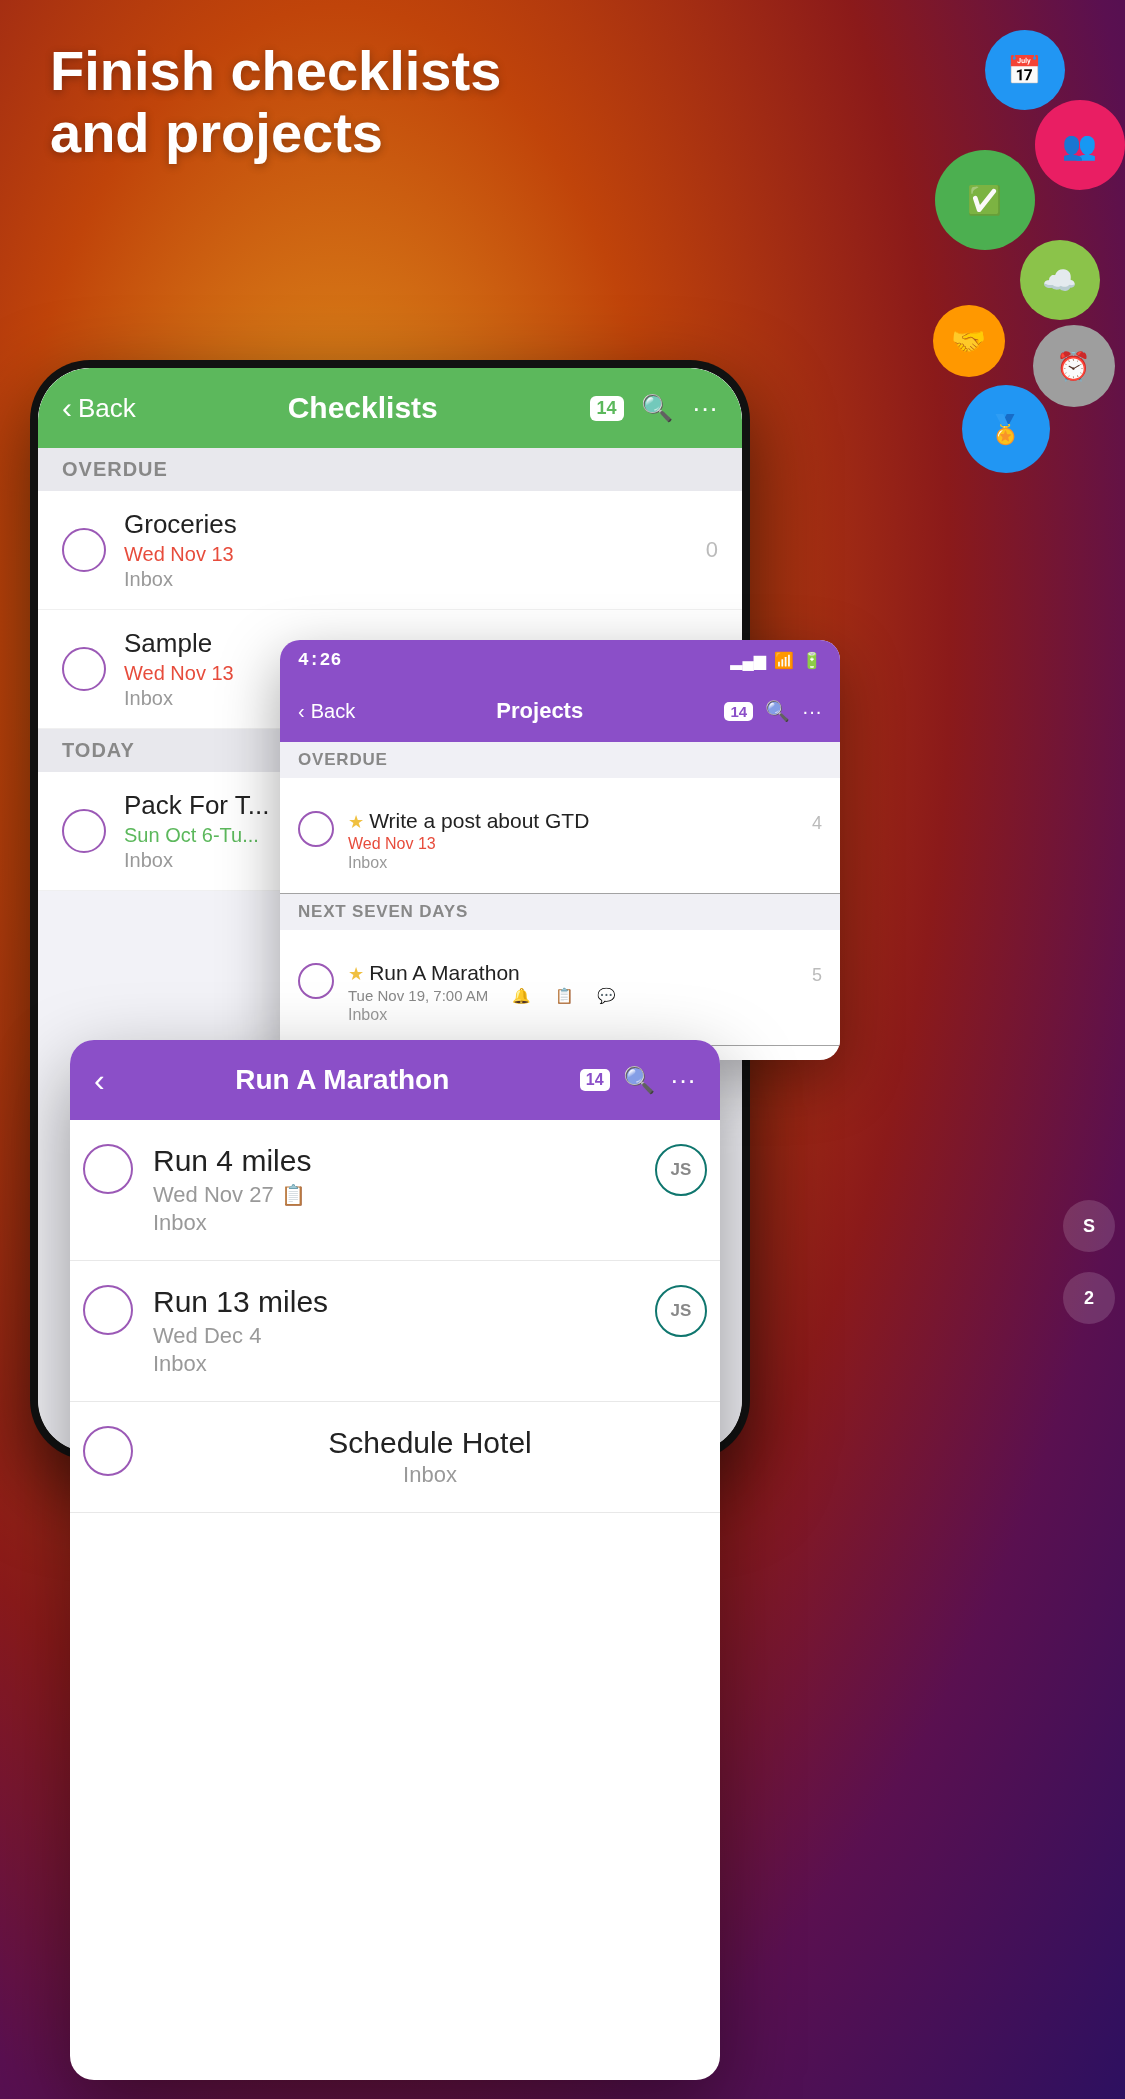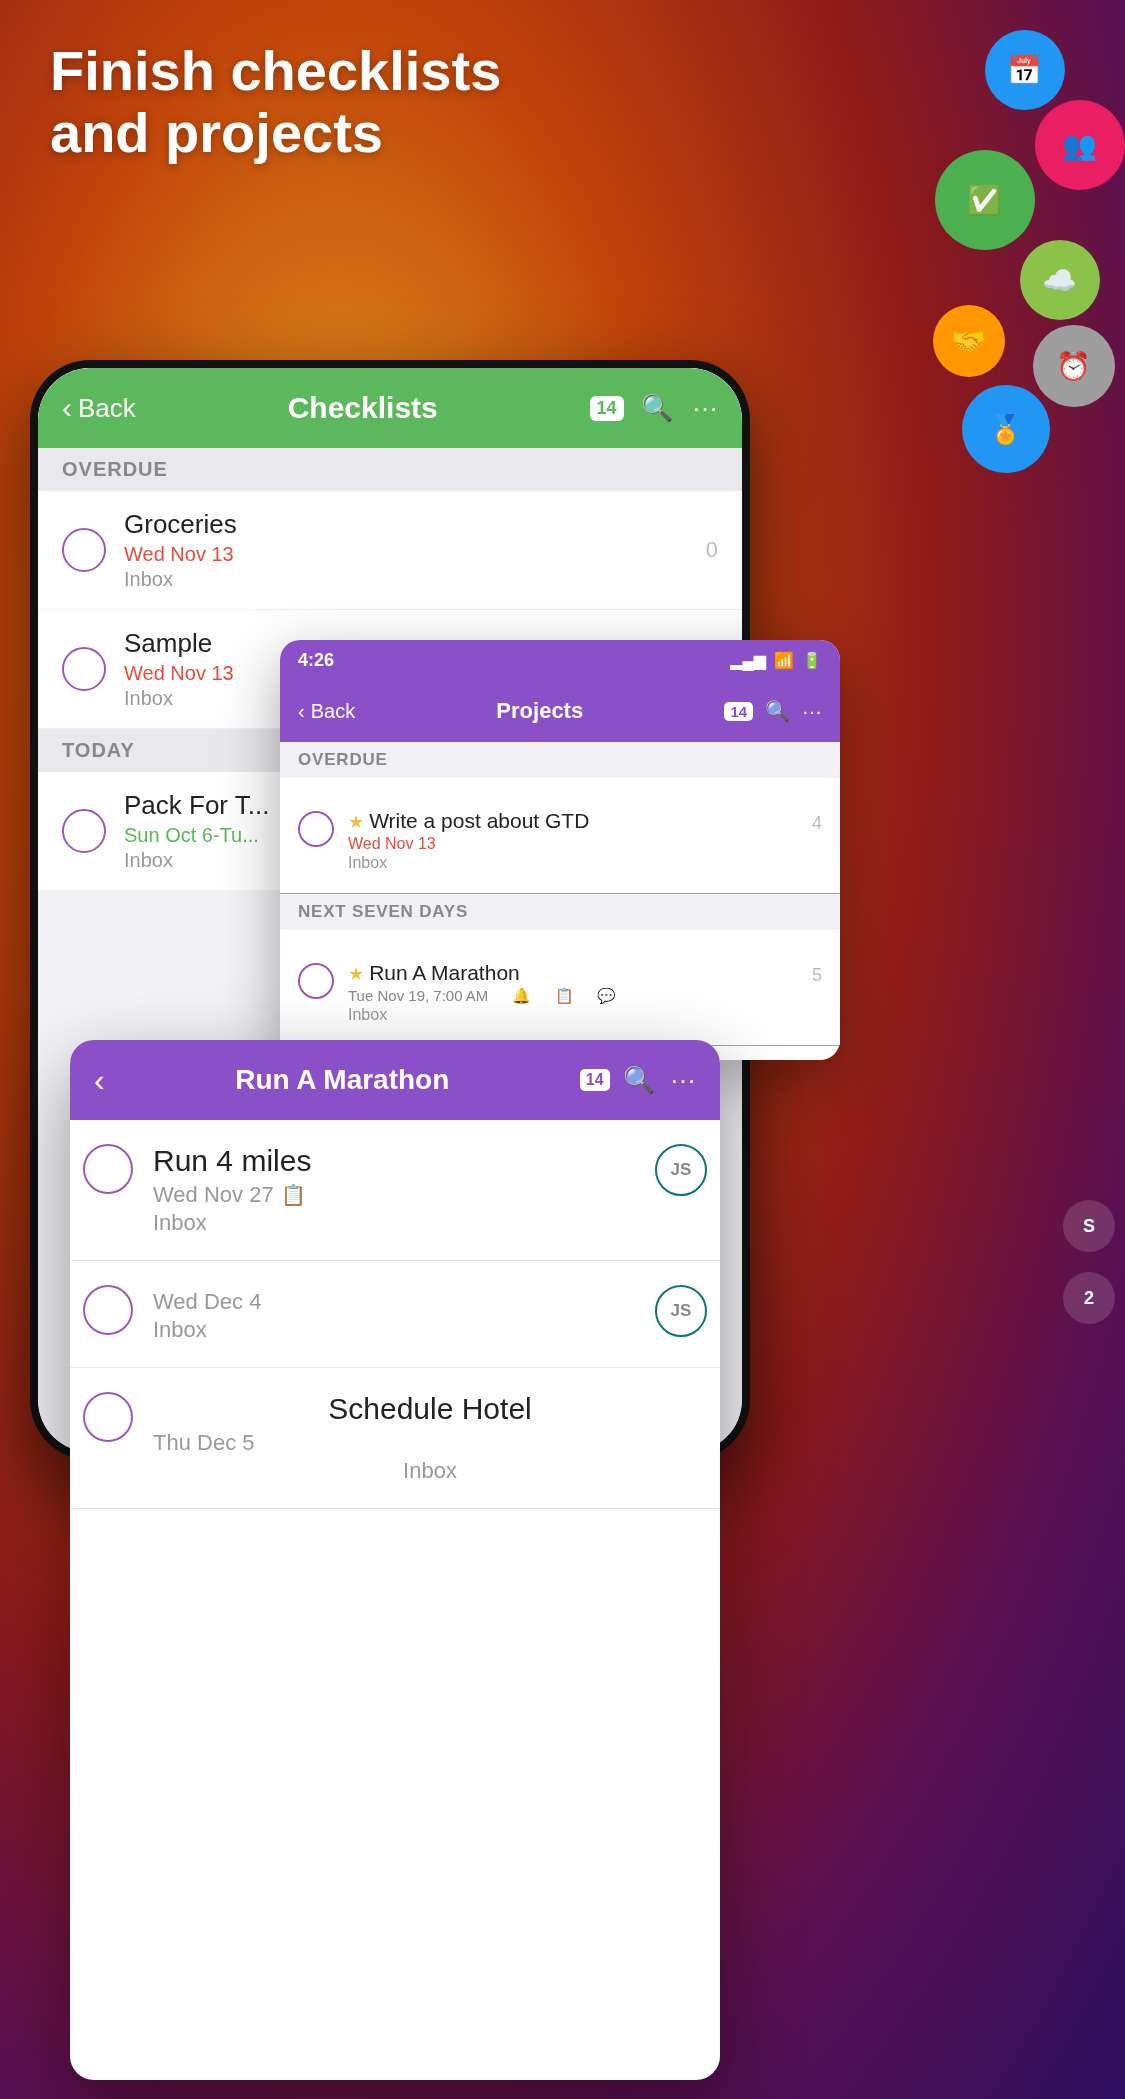--- a/index.html
+++ b/index.html
@@ -174,21 +174,21 @@
 
     .status-bar-purple {
       background: #8b4fc8;
       height: 40px;
       display: flex;
       align-items: center;
       padding: 0 18px;
       justify-content: space-between;
     }
 
-    .status-time { color: white; font-size: 18px; font-weight: 600; }
+    .status-time { color: white; font-size: 18px; font-weight: 600; font-family: Liberation Mono, monospace; }
     .status-icons { color: white; font-size: 16px; display: flex; gap: 8px; align-items: center; }
 
     .nav-bar-purple {
       background: #8b4fc8;
       height: 62px;
       display: flex;
       align-items: center;
       padding: 0 18px;
     }
 
@@ -470,37 +470,35 @@
       <div class="front-item-inbox">Inbox</div>
     </div>
     <div class="avatar-circle">
       <span>JS</span>
     </div>
   </div>
 
   <div class="front-item">
     <div class="circle-check-lg"></div>
     <div style="flex:1;">
+      <div class="front-item-title">Run 13 miles</div>
       <div class="front-item-date">
         <span>Wed Dec 4</span>
       </div>
       <div class="front-item-inbox">Inbox</div>
     </div>
     <div class="avatar-circle">
       <span>JS</span>
     </div>
   </div>
 
   <div class="front-item">
     <div class="circle-check-lg"></div>
     <div style="flex:1;text-align:center;">
       <div class="front-item-title">Schedule Hotel</div>
-      <div class="front-item-date">
-        <span>Thu Dec 5</span>
-      </div>
       <div class="front-item-inbox">Inbox</div>
     </div>
   </div>
 </div>
 
 <div class="side-circles">
   <div class="side-circle">S</div>
   <div class="side-circle">2</div>
 </div>
 

